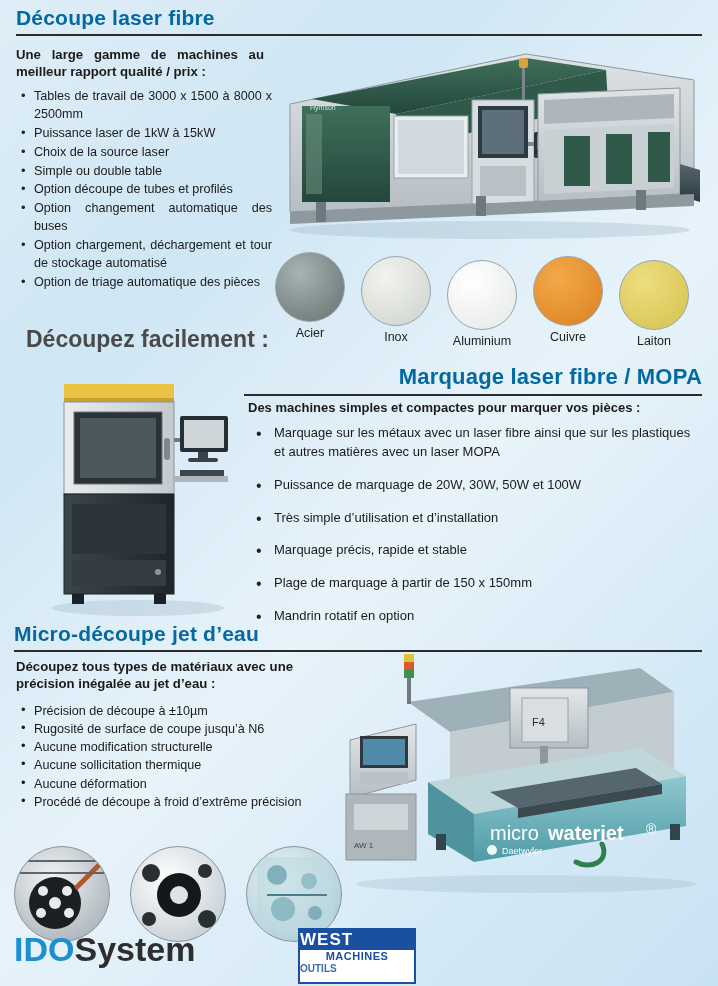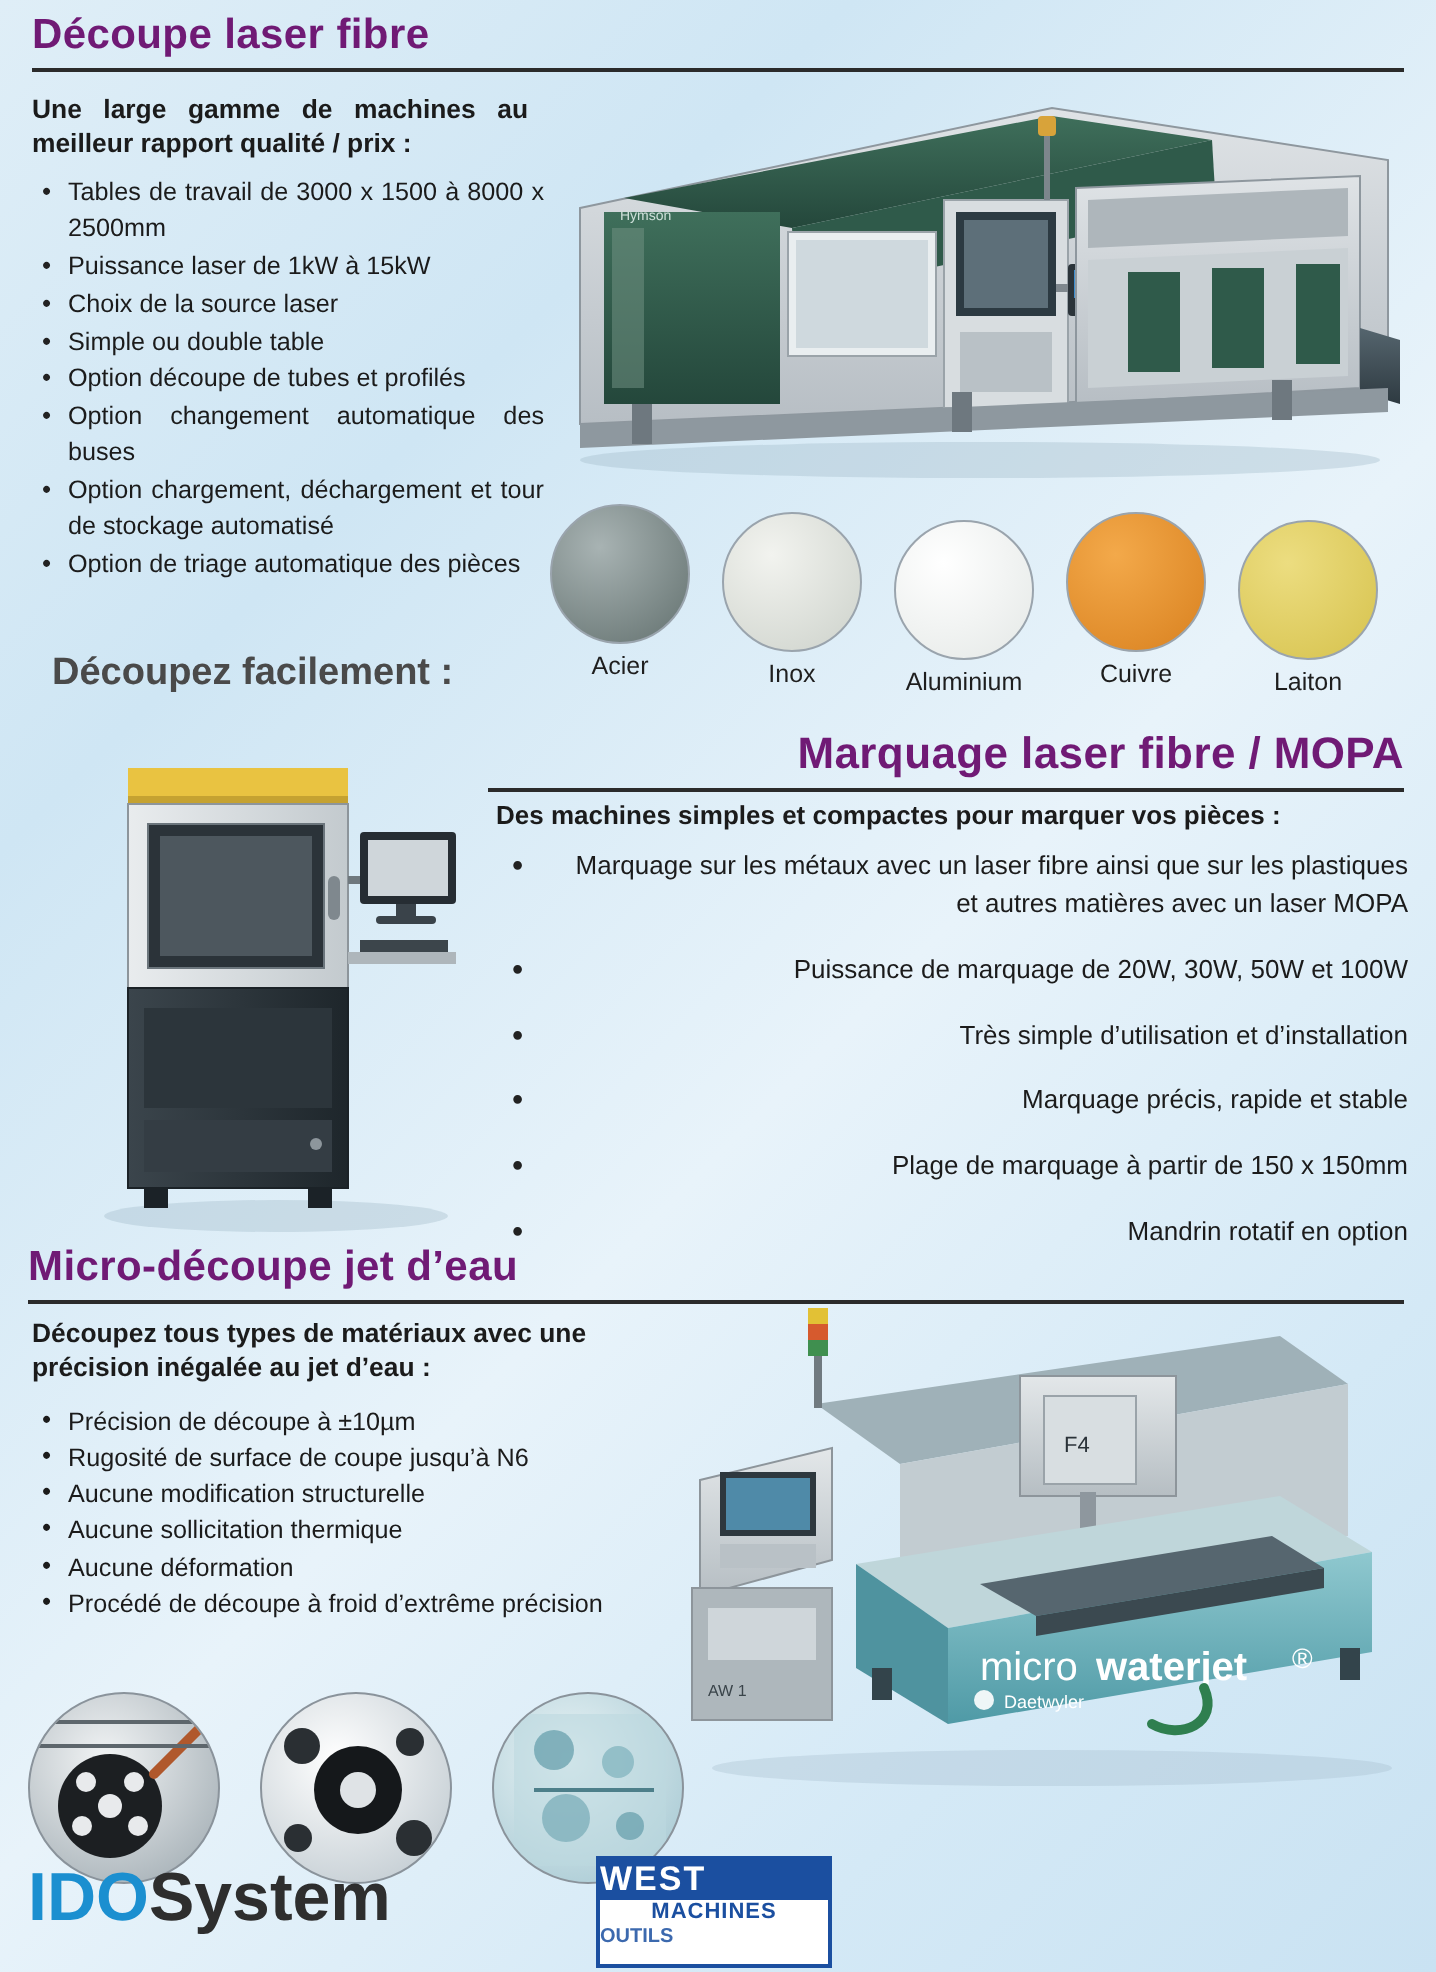--- a/index.html
+++ b/index.html
@@ -7,21 +7,21 @@
     width: 718px; height: 986px;
     font-family: "Liberation Sans", sans-serif;
     background: linear-gradient(135deg, #dfeef7 0%, #cfe6f4 25%, #e8f3fa 55%, #d4e9f6 80%, #c9e2f2 100%);
     position: relative; overflow: hidden;
     color: #1b1b1b;
   }
   .page { position: relative; width: 718px; height: 986px; }
 
   
   .sec-title {
-    font-size: 21px; font-weight: bold; color: #701a75;
+    font-size: 21px; font-weight: bold; color: #0369a1;
     letter-spacing: .2px;
   }
 
   
   #sec1-title { position: absolute; left: 16px; top: 6px; width: 686px; }
   #sec1-title .sec-title { display: inline-block; padding-bottom: 3px; }
   #sec1-rule { position: absolute; left: 16px; top: 34px; width: 686px; height: 0; border-top: 2px solid #2b2b2b; }
 
   #sec1-intro {
     position: absolute; left: 16px; top: 46px; width: 248px;
@@ -45,34 +45,34 @@
   #swatches { position: absolute; left: 274px; top: 252px; width: 430px; height: 100px; }
   .swatch { position: absolute; width: 72px; text-align: center; }
   .swatch .disc {
     width: 70px; height: 70px; border-radius: 50%;
     border: 1px solid #9aa4ad; margin: 0 auto;
   }
   .swatch .lbl { font-size: 12.5px; margin-top: 4px; color: #1e1e1e; }
 
   #sec1-sub {
     position: absolute; left: 26px; top: 326px;
-    font-size: 19px; font-weight: bold; color: #4a4a4a;
+    font-size: 23px; font-weight: bold; color: #4a4a4a;
   }
 
   
   #sec2-title { position: absolute; right: 16px; top: 364px; text-align: right; }
   #sec2-title .sec-title { font-size: 22px; }
   #sec2-rule { position: absolute; left: 244px; top: 394px; width: 458px; height: 0; border-top: 2px solid #2b2b2b; }
 
   #sec2-intro {
     position: absolute; left: 248px; top: 400px; width: 452px;
     font-size: 13px; font-weight: bold;
   }
   #sec2-list { position: absolute; left: 252px; top: 424px; width: 452px; font-size: 13px; }
-  #sec2-list li { list-style: none; position: relative; padding-left: 22px; margin-bottom: 14px; line-height: 1.45; text-align: right; }
+  #sec2-list li { list-style: none; position: relative; padding-left: 22px; margin-bottom: 14px; line-height: 1.45; }
   #sec2-list li:before { content: "•"; position: absolute; left: 4px; top: -2px; font-size: 16px; color: #222; }
 
   #marker-machine { position: absolute; left: 38px; top: 368px; width: 206px; height: 250px; }
 
   
   #sec3-title { position: absolute; left: 14px; top: 622px; }
   #sec3-rule { position: absolute; left: 14px; top: 650px; width: 688px; height: 0; border-top: 2px solid #2b2b2b; }
 
   #sec3-intro {
     position: absolute; left: 16px; top: 658px; width: 330px;

